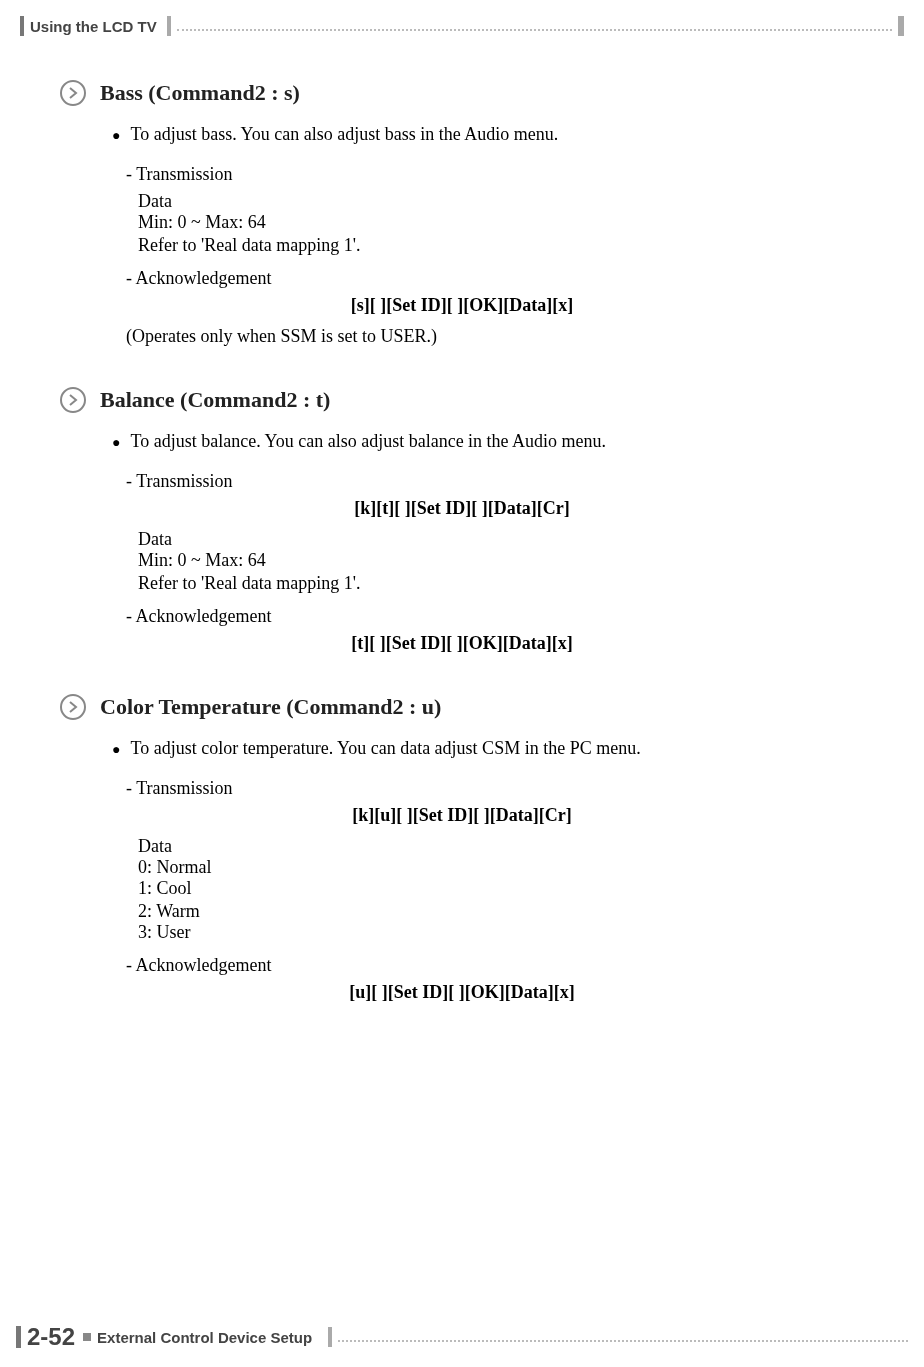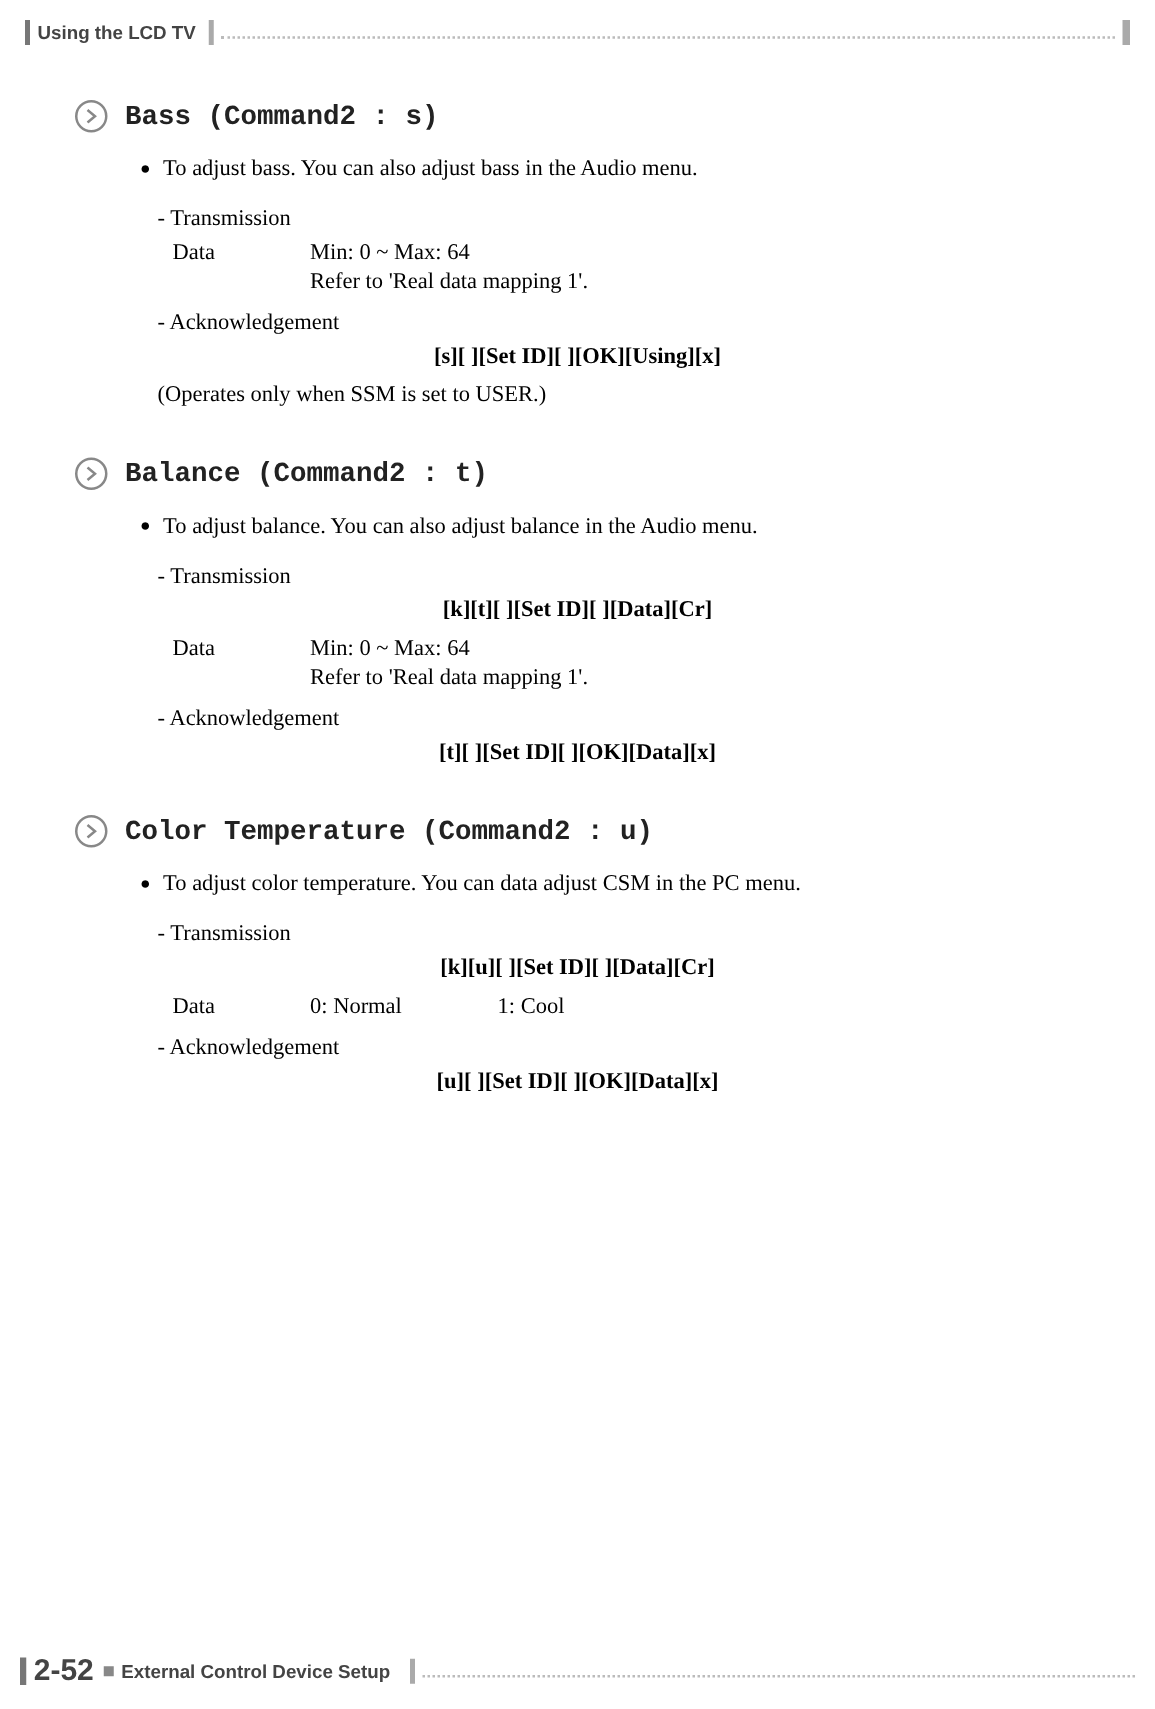--- a/index.html
+++ b/index.html
@@ -70,21 +70,21 @@
     border: 2px solid #888;
     position: relative;
     margin-right: 14px;
     display: inline-flex;
     align-items: center;
     justify-content: center;
     flex-shrink: 0;
   }
   .bullet-icon svg { display: block; }
   .section-title {
-    font-family: Liberation Mono, monospace;
+    font-family: Liberation Serif, serif;
     font-weight: bold;
     font-size: 22px;
     color: #222;
   }
   .body-line {
     margin-left: 52px;
     font-size: 18px;
     margin-bottom: 16px;
     display: flex;
     align-items: flex-start;
@@ -104,20 +104,21 @@
     font-size: 18px;
     font-weight: normal;
     margin: 4px 0 10px 0;
   }
   .cmd b { font-weight: bold; }
   .data-row {
     margin-left: 78px;
     font-size: 18px;
     display: flex;
     margin-bottom: 2px;
+    flex-direction: column;
   }
   .data-label { width: 110px; }
   .data-col1 { width: 150px; }
   .note {
     margin-left: 66px;
     font-size: 18px;
     margin-top: 10px;
   }
   .footer {
     position: absolute;
@@ -194,21 +195,21 @@
     <div class="sub">- Transmission</div>
     <div class="data-row">
       <span class="data-label">Data</span>
       <span>Min: 0 ~ Max: 64</span>
     </div>
     <div class="data-row">
       <span class="data-label"></span>
       <span>Refer to 'Real data mapping 1'.</span>
     </div>
     <div class="sub" style="margin-top:12px">- Acknowledgement</div>
-    <div class="cmd"><b>[s][ ][Set ID][ ][OK][Using][x]</b></div>
+    <div class="cmd"><b>[s][ ][Set ID][ ][OK][Data][x]</b></div>
     <div class="note">(Operates only when SSM is set to USER.)</div>
   </div>
 
   <div class="section">
     <div class="section-header">
       <span class="bullet-icon">
         <svg width="12" height="12" viewBox="0 0 12 12">
             <path d="M3 1 L9 6 L3 11" fill="none" stroke="#888" stroke-width="2"></path>
           </svg>
       </span>
@@ -245,20 +246,25 @@
       <span class="dot">●</span>
       <span>To adjust color temperature. You can data adjust CSM in the PC menu.</span>
     </div>
     <div class="sub">- Transmission</div>
     <div class="cmd"><b>[k][u][ ][Set ID][ ][Data][Cr]</b></div>
     <div class="data-row">
       <span class="data-label">Data</span>
       <span class="data-col1">0: Normal</span>
       <span>1: Cool</span>
     </div>
+    <div class="data-row">
+      <span class="data-label"></span>
+      <span class="data-col1">2: Warm</span>
+      <span>3: User</span>
+    </div>
     <div class="sub" style="margin-top:12px">- Acknowledgement</div>
     <div class="cmd"><b>[u][ ][Set ID][ ][OK][Data][x]</b></div>
   </div>
 
 </div>
 
 <div class="footer">
   <div class="footer-bar"></div>
   <div class="page-num">2-52</div>
   <div class="footer-sq"></div>

